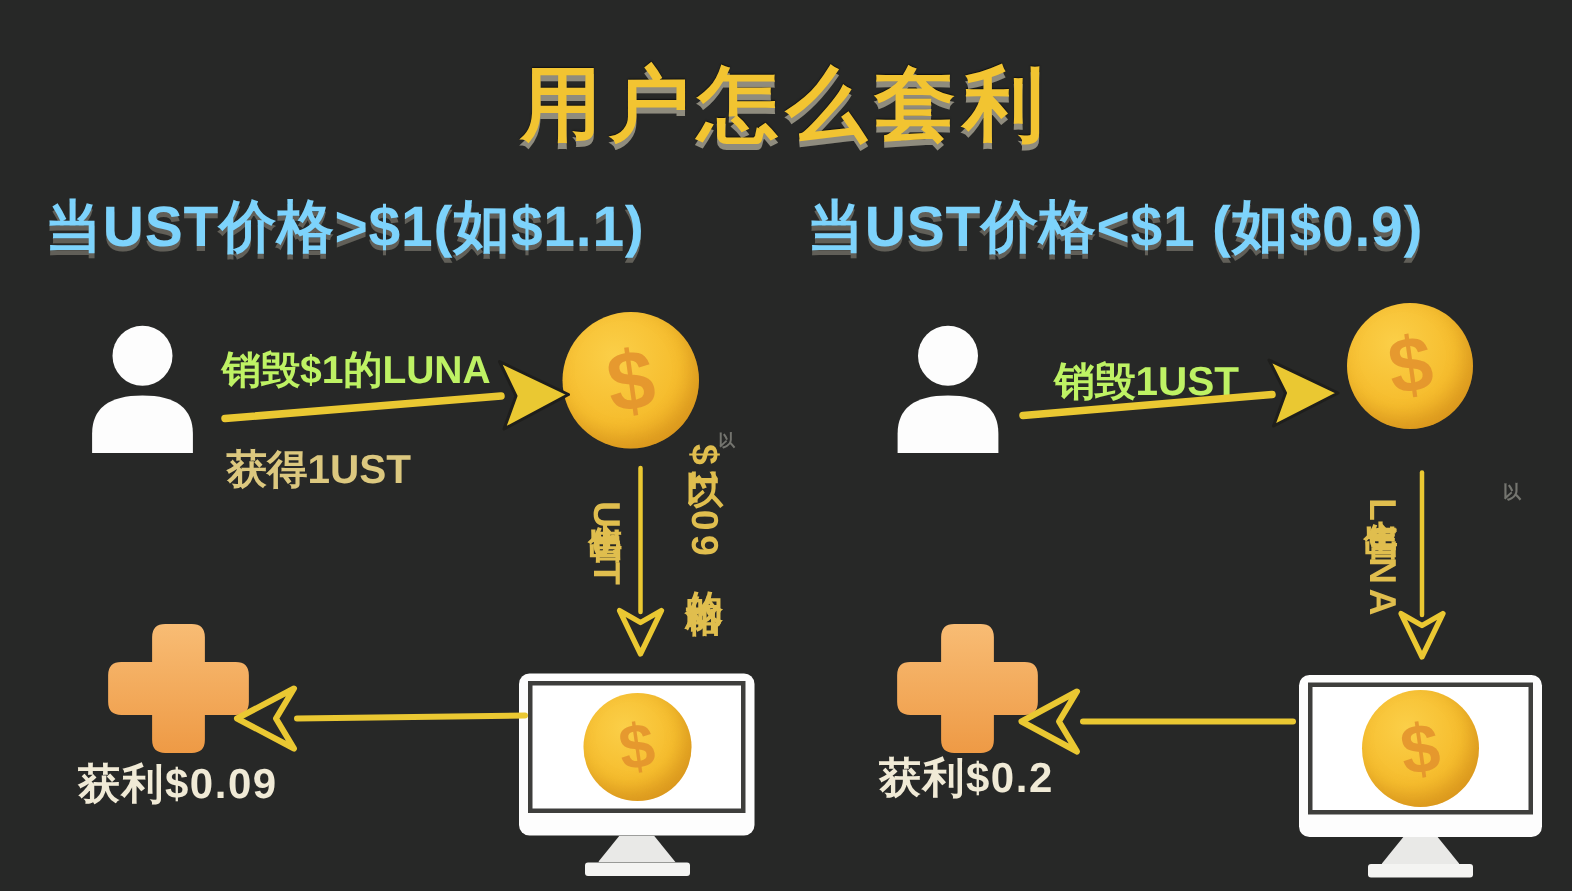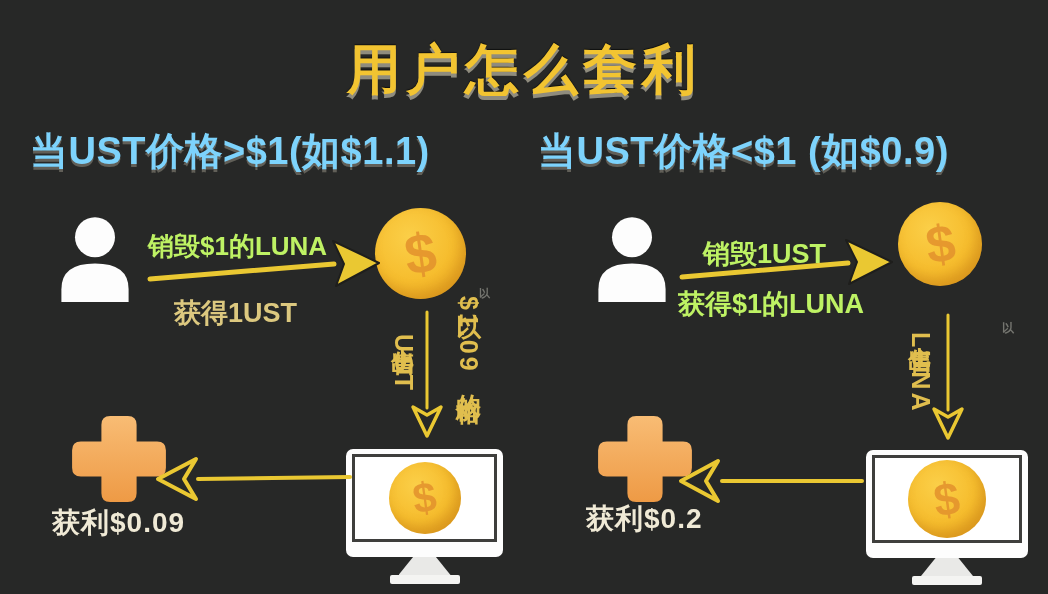--- a/index.html
+++ b/index.html
@@ -76,21 +76,21 @@
   <div class="abs hdr hdr-right">当UST价格&lt;$1 (如$0.9)</div>
 
   <div class="abs" style="left:55px;top:213px;width:80px;height:90px;">
     <svg width="80" height="90" viewBox="0 0 100 110">
       <circle cx="50" cy="29" r="25" fill="#fdfdfd"></circle>
       <path d="M8,110 L8,94 Q8,62 50,62 Q92,62 92,94 L92,110 Z" fill="#fdfdfd"></path>
     </svg>
   </div>
 
   <div class="abs lbl cream" style="left:148px;top:229px;font-size:26px;">销毁$1的LUNA</div>
-  <div class="abs lbl goldish" style="left:174px;top:295px;font-size:27px;">获得1UST</div>
+  <div class="abs lbl goldish" style="left:151px;top:295px;font-size:27px;">获得1UST</div>
 
   <div class="abs coin" style="left:375px;top:208px;width:91px;height:91px;">
     <span class="sym" style="font-size:56px;">$</span>
   </div>
 
   <div class="abs vtext" style="left:388px;top:328px;height:110px;">出售UST</div>
   <div class="abs vtext" style="left:453px;top:293px;height:160px;">以$1.09的价格</div>
   <div class="abs watermark" style="left:479px;top:286px;">以</div>
 
   <div class="abs monitor" style="left:346px;top:449px;width:157px;">
@@ -119,21 +119,20 @@
   <div class="abs profit" style="left:52px;top:504px;">获利$0.09</div>
 
   <div class="abs" style="left:592px;top:213px;width:80px;height:90px;">
     <svg width="80" height="90" viewBox="0 0 100 110">
       <circle cx="50" cy="29" r="25" fill="#fdfdfd"></circle>
       <path d="M8,110 L8,94 Q8,62 50,62 Q92,62 92,94 L92,110 Z" fill="#fdfdfd"></path>
     </svg>
   </div>
 
   <div class="abs lbl cream" style="left:703px;top:225px;font-size:27px;margin-top:11px;">销毁1UST</div>
-  <div class="abs lbl cream" style="left:678px;top:286px;font-size:27px;">获得$1的LUNA</div>
 
   <div class="abs coin" style="left:898px;top:202px;width:84px;height:84px;">
     <span class="sym" style="font-size:52px;">$</span>
   </div>
 
   <div class="abs vtext" style="left:905px;top:326px;height:112px;">出售LUNA</div>
   <div class="abs watermark" style="left:1002px;top:320px;font-size:12px;">以</div>
 
   <div class="abs monitor" style="left:866px;top:450px;width:162px;">
     <div class="frame" style="width:162px;height:108px;">

